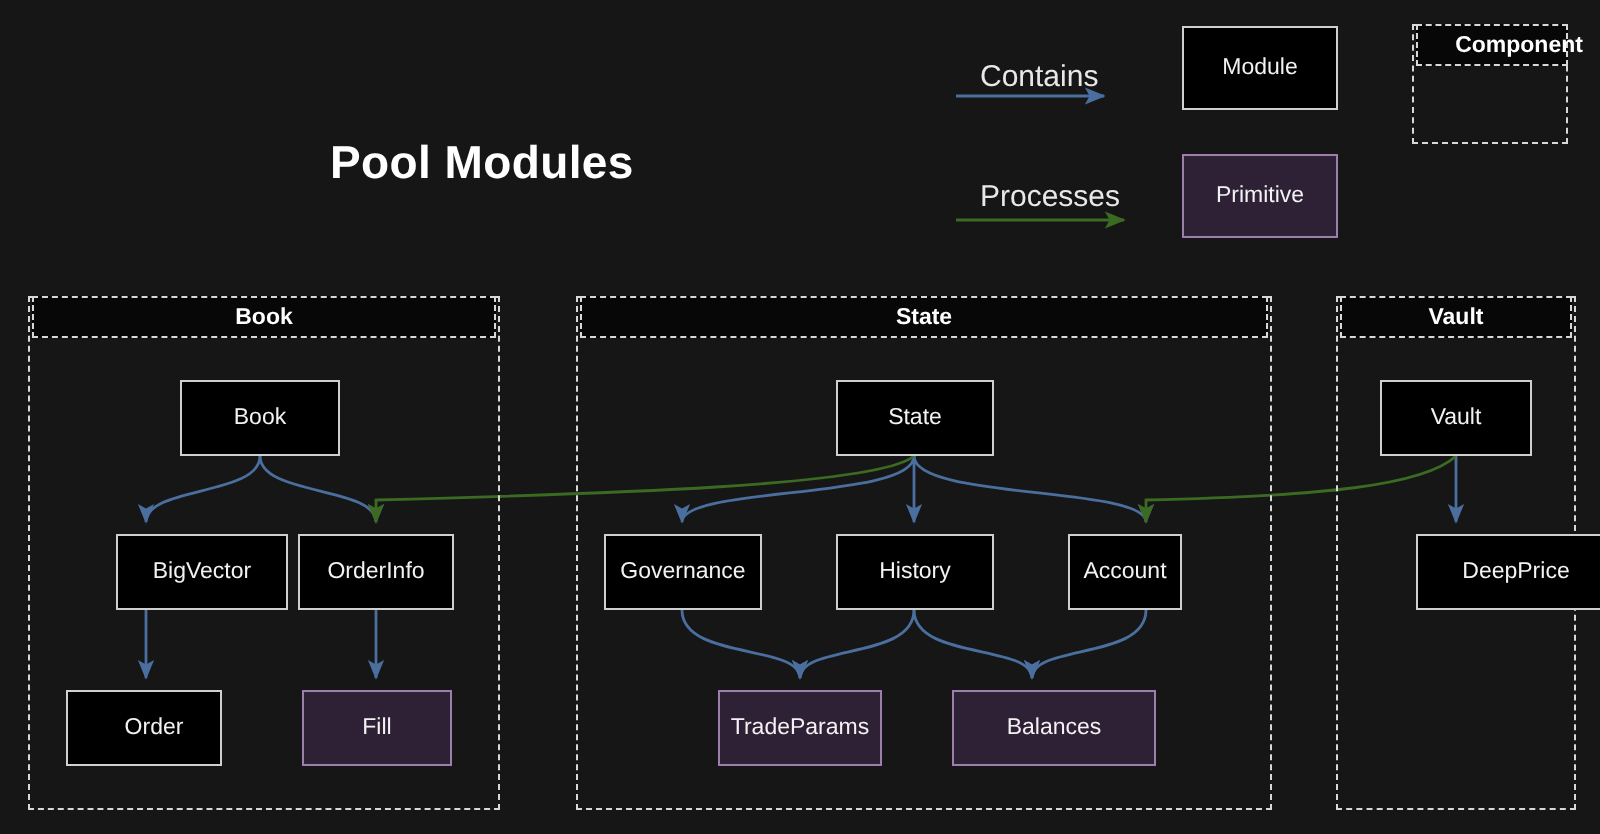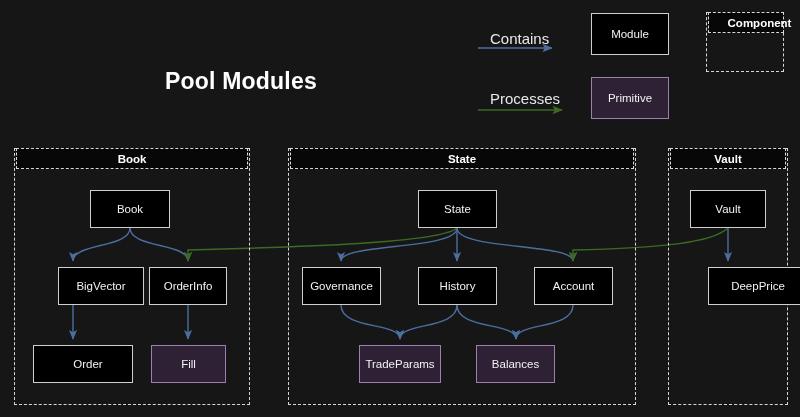--- a/index.html
+++ b/index.html
@@ -110,25 +110,25 @@
       <div class="section-header" style="left: 16px; top: 148px; width: 232px; height: 21px;">Book</div>
       <div class="section" style="left: 288px; top: 148px; width: 348px; height: 257px;"></div>
       <div class="section-header" style="left: 290px; top: 148px; width: 344px; height: 21px;">State</div>
       <div class="section" style="left: 668px; top: 148px; width: 120px; height: 257px;"></div>
       <div class="section-header" style="left: 670px; top: 148px; width: 116px; height: 21px;">Vault</div>
     </div>
   <div id="nodes-layer">
       <div class="node" style="left: 90px; top: 190px; width: 80px; height: 38px;">Book</div>
       <div class="node" style="left: 30px; top: 267px; width: 86px; height: 38px; margin-left: 28px;">BigVector</div>
       <div class="node" style="left: 149px; top: 267px; width: 78px; height: 38px;">OrderInfo</div>
-      <div class="node" style="left: 33px; top: 345px; width: 100px; height: 38px; padding-left: 10px;">Order</div>
+      <div class="node" style="left: 33px; top: 345px; width: 78px; height: 38px; padding-left: 10px;">Order</div>
       <div class="node primitive" style="left: 151px; top: 345px; width: 75px; height: 38px;">Fill</div>
       <div class="node" style="left: 418px; top: 190px; width: 79px; height: 38px;">State</div>
       <div class="node" style="left: 302px; top: 267px; width: 79px; height: 38px;">Governance</div>
       <div class="node" style="left: 418px; top: 267px; width: 79px; height: 38px;">History</div>
-      <div class="node" style="left: 534px; top: 267px; width: 79px; height: 38px;">Account</div>
+      <div class="node" style="left: 534px; top: 267px; width: 57px; height: 38px;">Account</div>
       <div class="node primitive" style="left: 359px; top: 345px; width: 82px; height: 38px;">TradeParams</div>
-      <div class="node primitive" style="left: 476px; top: 345px; width: 79px; height: 38px;">Balances</div>
+      <div class="node primitive" style="left: 476px; top: 345px; width: 102px; height: 38px;">Balances</div>
       <div class="node" style="left: 690px; top: 190px; width: 76px; height: 38px;">Vault</div>
       <div class="node" style="left: 708px; top: 267px; width: 100px; height: 38px;">DeepPrice</div>
     </div>
 
 </div>
 
 </body></html>

